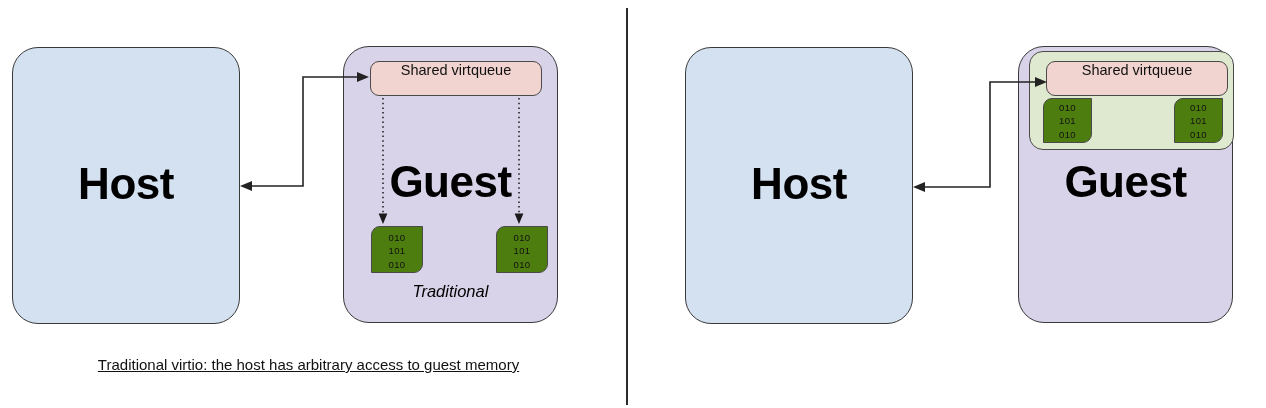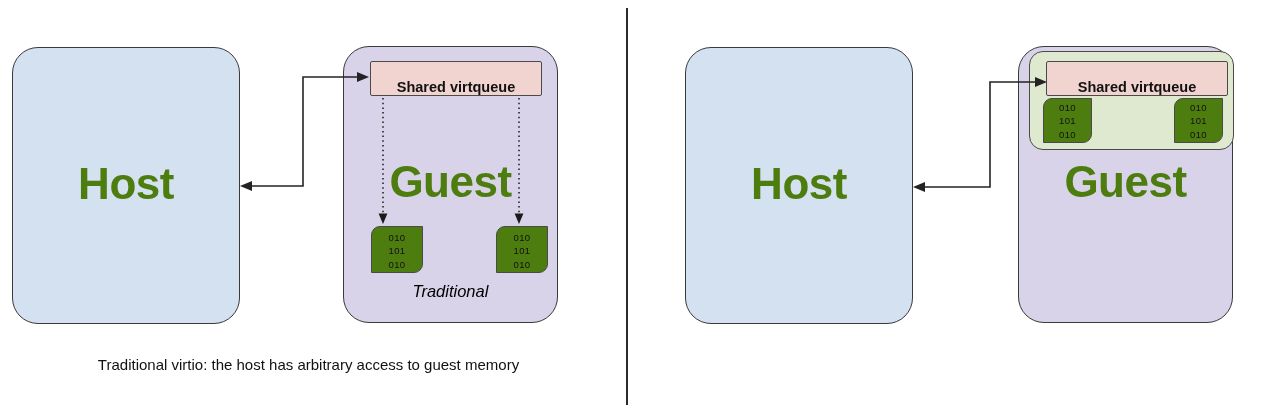--- a/index.html
+++ b/index.html
@@ -31,35 +31,34 @@
   .guest-box{background:#d8d3e8;}
 
   .biglabel{
     position:absolute;
     font-size:44px;
     font-weight:bold;
     letter-spacing:-0.5px;
     line-height:1;
     white-space:nowrap;
     text-align:center;
-    color:#4d7c0f;
+    color:#000000;
   }
 
   
   .vq-box{
     position:absolute;
     background:#f1d3cf;
     border:1.5px solid #4a4a4a;
-    border-radius:2px;
+    border-radius:9px;
     box-sizing:border-box;
-    display:flex;align-items:flex-end;justify-content:center;
+    display:flex;align-items:flex-start;justify-content:center;
     font-size:14.5px;
     color:#111;
     white-space:nowrap;
-    font-weight:bold;
   }
 
   
   .desc-box{
     position:absolute;
     background:#4d7c0f;
     border:1.5px solid #4a4a4a;
     border-radius:9px 0 9px 0;
     box-sizing:border-box;
     display:flex;flex-direction:column;
@@ -88,20 +87,21 @@
     text-align:center;
     color:#000;
   }
 
   .caption{
     position:absolute;
     font-size:15px;
     white-space:nowrap;
     text-align:center;
     color:#111;
+    text-decoration:underline;
   }
 
   svg.overlay{position:absolute;left:0;top:0;width:633px;height:408px;overflow:visible;pointer-events:none;}
   svg.overlay .solid{fill:none;stroke:#232323;stroke-width:1.6px;}
   svg.overlay .dotted{fill:none;stroke:#1a1a1a;stroke-width:1.5px;stroke-dasharray:1.5 3.2;stroke-linecap:butt;}
 </style>
 </head>
 <body>
 
 <div class="stage">

